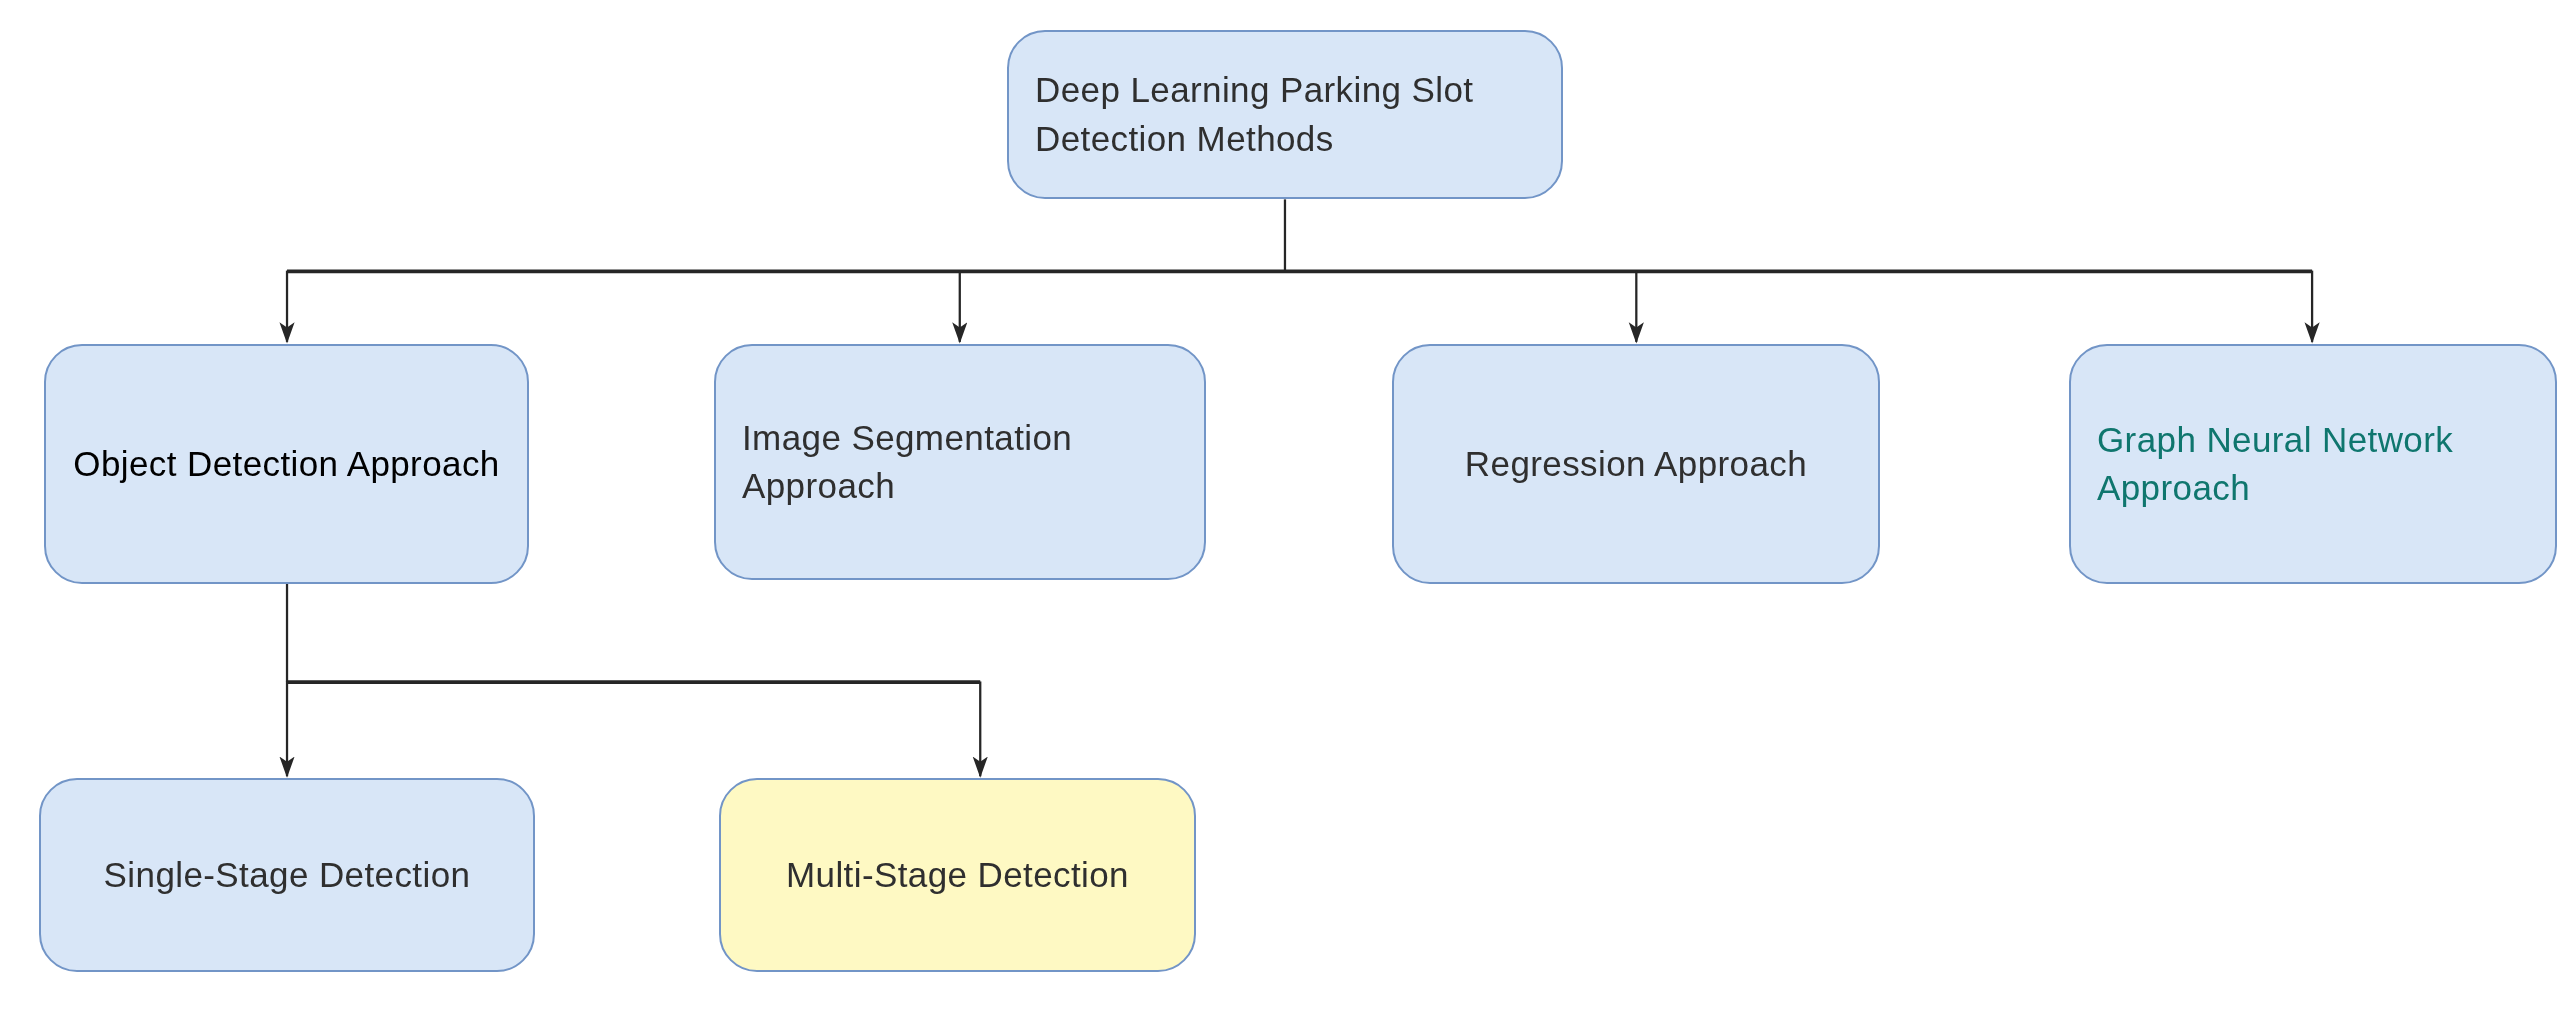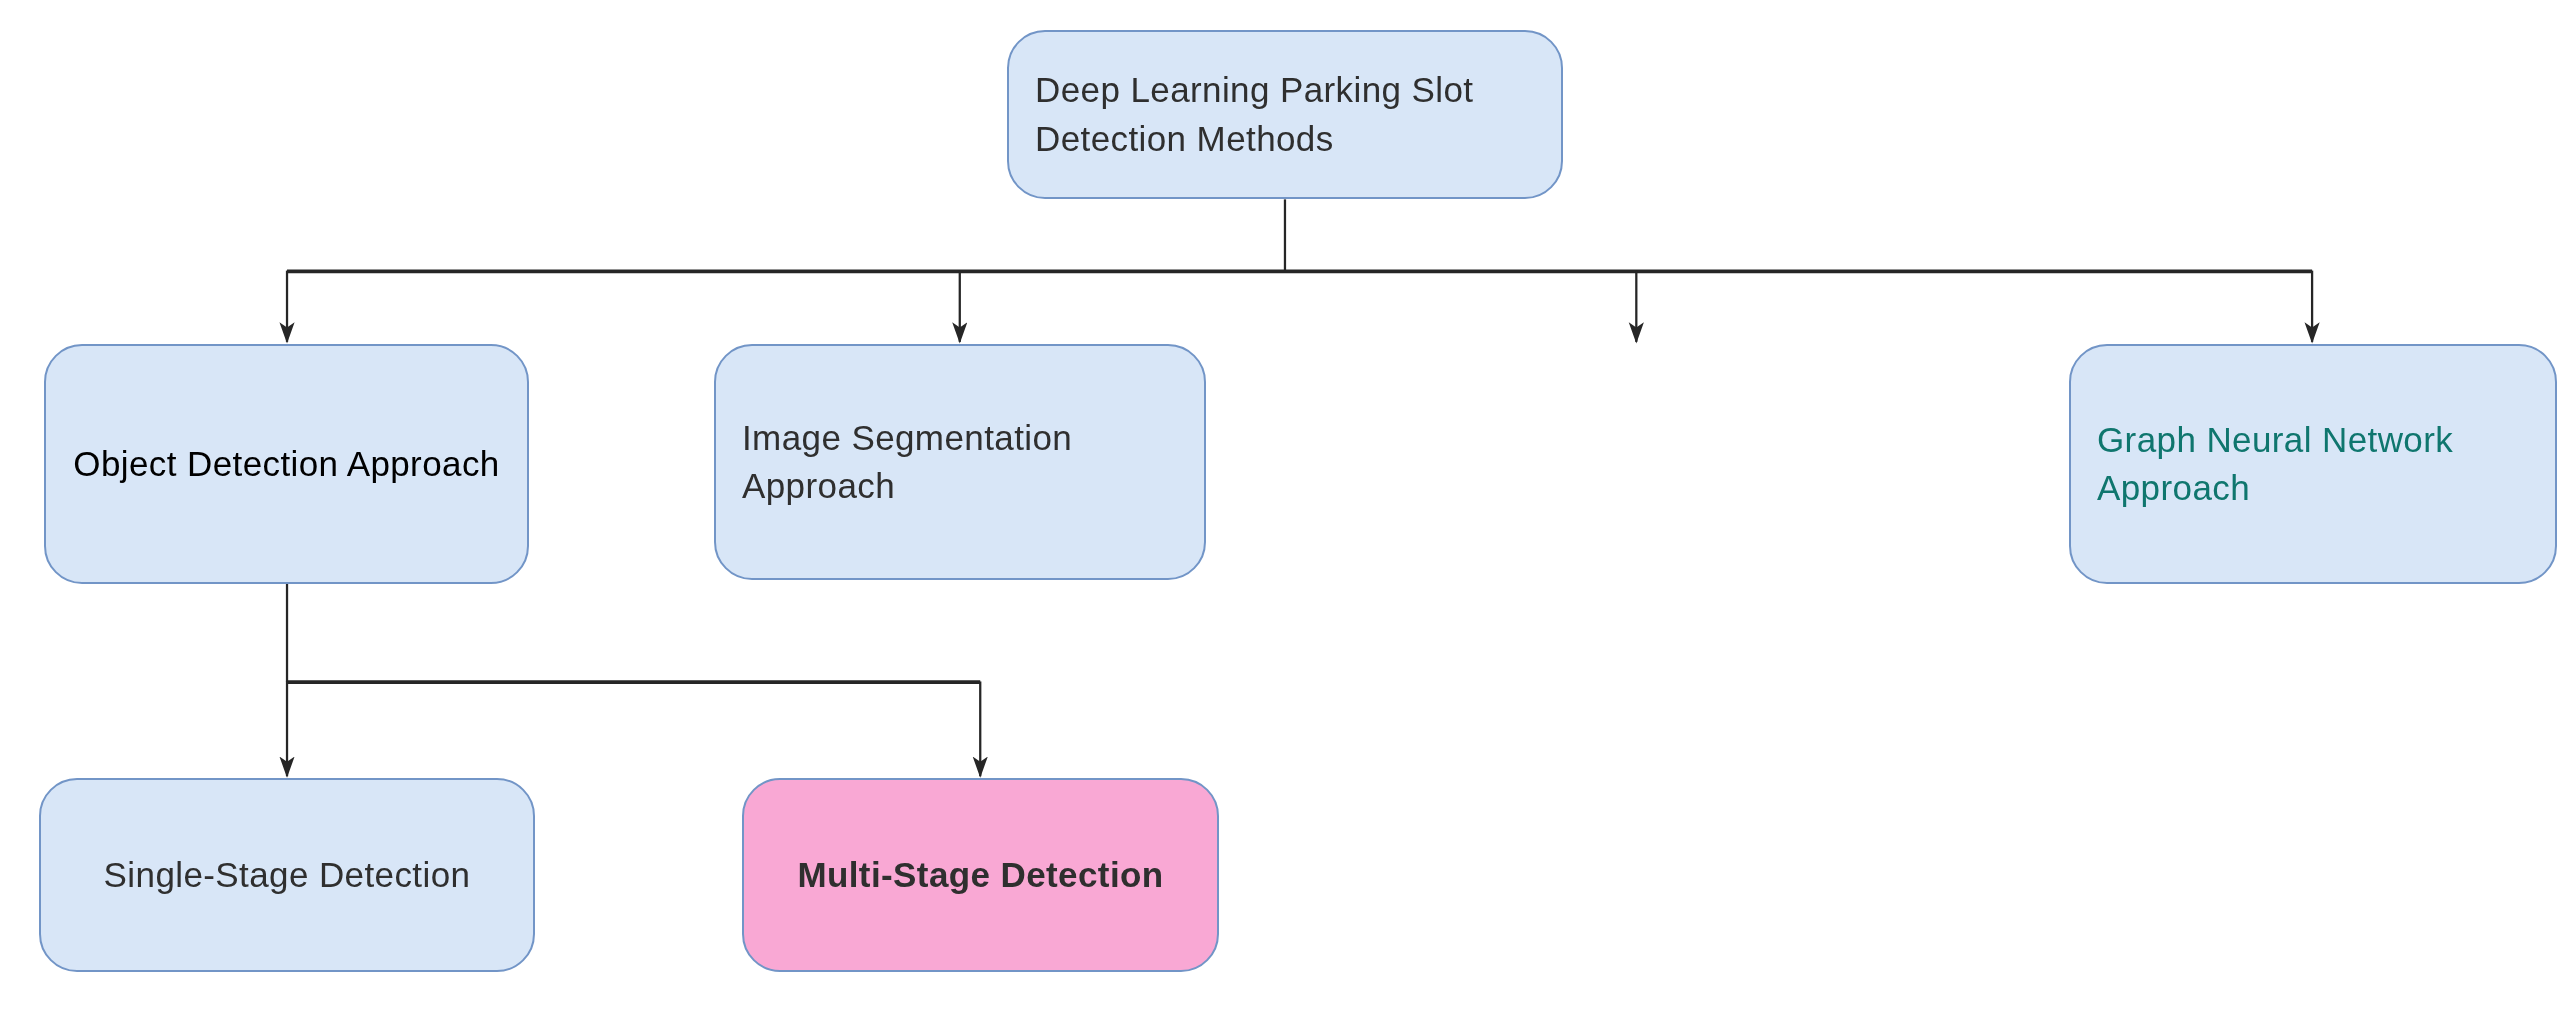--- a/index.html
+++ b/index.html
@@ -63,27 +63,30 @@
   </div>
 
   <div class="node" style="left: 44px; top: 344px; width: 485px; height: 240px; background: rgb(216, 230, 247); border: 2.3px solid rgb(114, 149, 199); color: #000000;">
     <span>Object Detection Approach</span>
   </div>
 
   <div class="node" style="left: 714px; top: 344px; width: 492px; height: 236px; background: rgb(216, 230, 247); border: 2.3px solid rgb(114, 149, 199); color: rgb(47, 47, 47);">
     <span>Image Segmentation Approach</span>
   </div>
 
+  <div class="node" style="left: 1392px; top: 344px; width: 488px; height: 240px; background: rgb(216, 230, 247); border: 2.3px solid rgb(114, 149, 199); color: rgb(47, 47, 47);">
+    <span>Regression Approach</span>
+  </div>
 
   <div class="node" style="left: 2069px; top: 344px; width: 488px; height: 240px; background: rgb(216, 230, 247); border: 2.3px solid rgb(114, 149, 199); color: #0f766e;">
     <span>Graph Neural Network Approach</span>
   </div>
 
   <div class="node" style="left: 39px; top: 778px; width: 496px; height: 194px; background: rgb(216, 230, 247); border: 2.3px solid rgb(114, 149, 199); color: rgb(47, 47, 47);">
     <span>Single-Stage Detection</span>
   </div>
 
-  <div class="node" style="left: 742px; top: 778px; width: 477px; height: 194px; background: #f9a8d4; border: 2.3px solid rgb(114, 149, 199); color: rgb(47, 47, 47); font-weight: bold;">
+  <div class="node" style="left: 719px; top: 778px; width: 477px; height: 194px; background: #fef9c3; border: 2.3px solid rgb(114, 149, 199); color: rgb(47, 47, 47);">
     <span>Multi-Stage Detection</span>
   </div>
 
 </div>
 
 
 </body></html>

